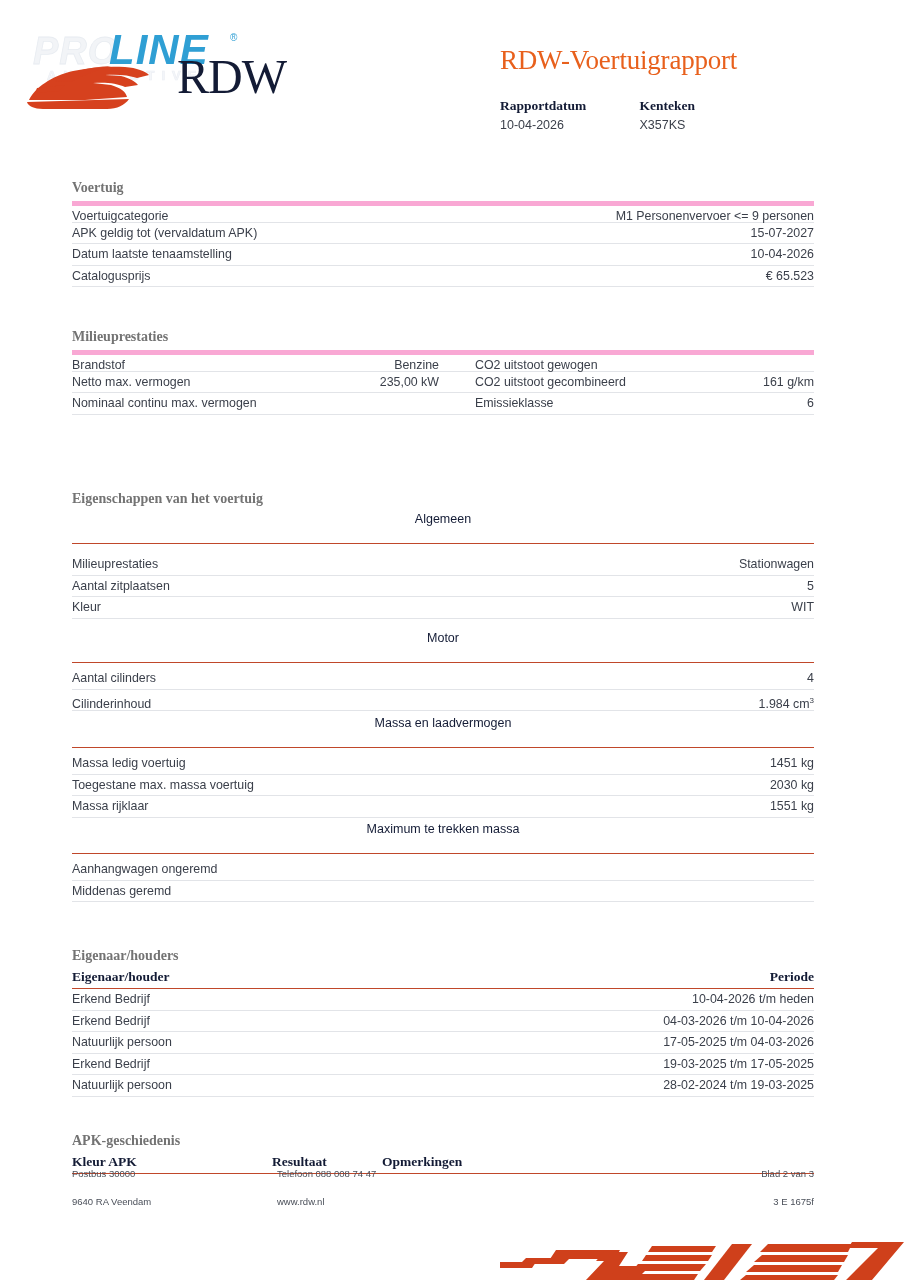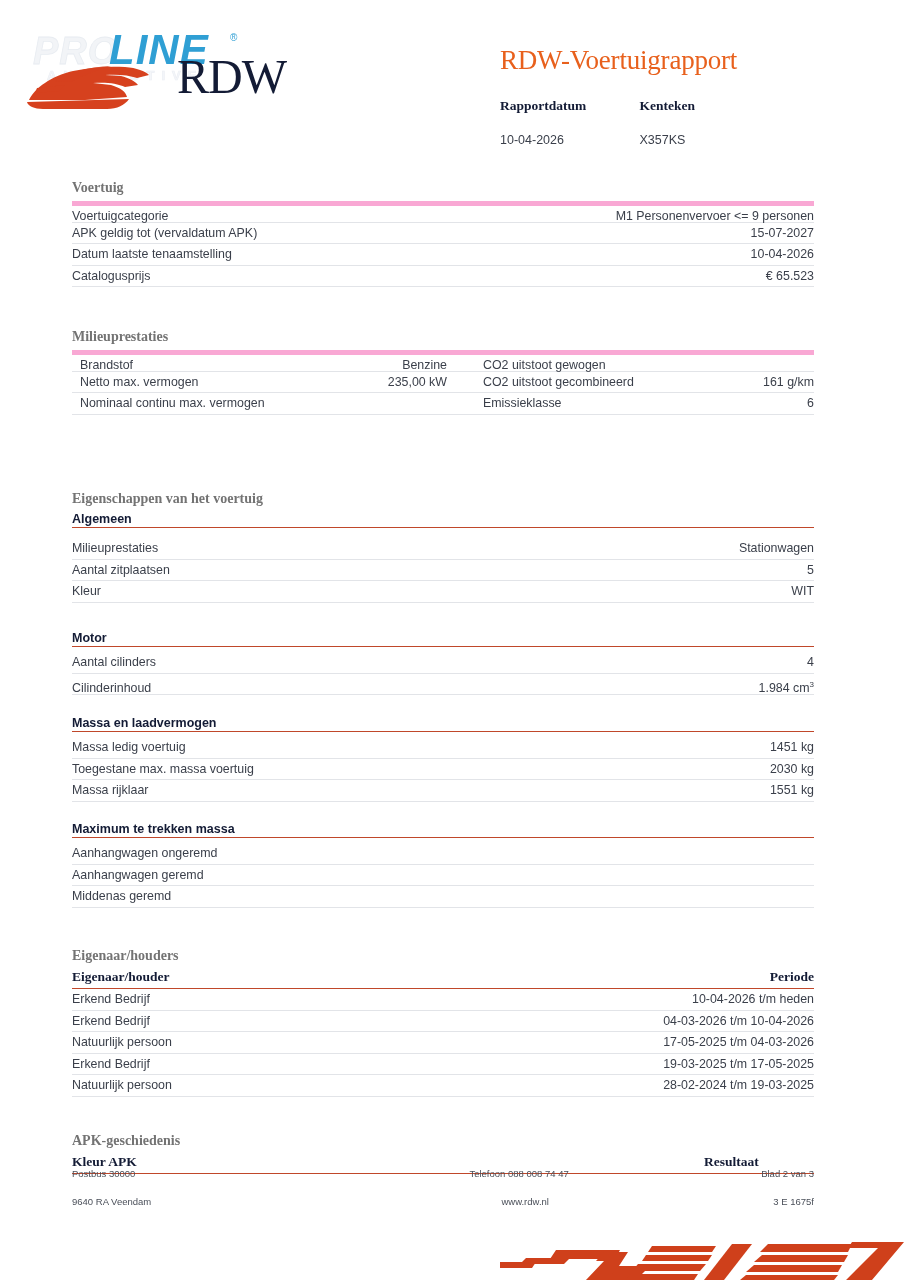--- a/index.html
+++ b/index.html
@@ -105,44 +105,45 @@
   }
 
   .meta-block { position: absolute; top: 98px; left: 500px; }
   .meta-col { display: inline-block; vertical-align: top; }
   .meta-col.c1 { width: 135px; }
   .meta-label {
     font-family: "Liberation Serif", serif;
     font-weight: 700;
     font-size: 13.5px;
     color: #131b35;
-    margin-bottom: 19px;
+    margin-bottom: 4px;
   }
   .meta-value {
     font-size: 12.5px;
     color: #3a3f4a;
   }
 
   
   .section { position: absolute; left: 72px; width: 742px; }
 
   .sect-title {
     font-family: "Liberation Serif", serif;
     font-weight: 700;
     font-size: 14px;
     color: #737373;
     margin-bottom: 5px;
   }
   .sub-title {
     font-family: "Liberation Sans", sans-serif;
-    font-weight: 700;
+    font-weight: 400;
     font-size: 12.5px;
     color: #131b35;
-    padding-bottom: 1px;
+    padding-bottom: 17px;
     border-bottom: 1.4px solid #c0472a;
+    text-align: center;
   }
 
   .hdr-row {
     display: flex;
     justify-content: space-between;
     font-family: "Liberation Serif", serif;
     font-weight: 700;
     font-size: 13.5px;
     color: #131b35;
     padding-bottom: 3px;
@@ -161,37 +162,37 @@
     font-size: 12.4px;
     color: #3a3f4a;
     line-height: 21.5px;
   }
   .row:first-child { border-top: 5px solid #f9a8d4; }
   .row.notop:first-child { border-top: none; }
   .row .k { flex: 1; white-space: nowrap; }
   .row .v { text-align: right; white-space: nowrap; }
 
   
-  .row.pairs .c-k1 { width: 225px; margin-left: 8px; }
+  .row.pairs .c-k1 { width: 225px; }
   .row.pairs .c-v1 { width: 150px; text-align: right; padding-right: 8px; }
   .row.pairs .c-k2 { width: 245px; padding-left: 28px; }
   .row.pairs .c-v2 { flex: 1; text-align: right; }
 
   sup { font-size: 8px; vertical-align: super; }
 
   
   .footer { position: absolute; left: 72px; top: 1168px; width: 742px; }
   .foot-line {
     display: flex;
     font-size: 9.5px;
     color: #4a4f59;
     margin-bottom: 17px;
   }
   .foot-line .f1 { width: 205px; }
-  .foot-line .f2 { flex: 1; text-align: center; }
+  .foot-line .f2 { flex: 1; }
   .foot-line .f3 { text-align: right; white-space: nowrap; }
 
   .bottom-graphic {
     position: absolute;
     left: 500px;
     top: 1228px;
     width: 404px;
     height: 52px;
   }
 </style>
@@ -329,24 +330,20 @@
   </div>
 
   <div class="section" style="top:822px;">
     <div class="sub-title">Maximum te trekken massa</div>
     <div class="rows" style="margin-top:5px;">
       <div class="row notop">
         <span class="k">Aanhangwagen ongeremd</span>
         <span class="v"></span>
       </div>
       <div class="row">
-        <span class="k">Aanhangwagen geremd</span>
-        <span class="v"></span>
-      </div>
-      <div class="row">
         <span class="k">Middenas geremd</span>
         <span class="v"></span>
       </div>
     </div>
   </div>
 
   <div class="section" style="top:948px;">
     <div class="sect-title">Eigenaar/houders</div>
     <div class="hdr-row">
       <span>Eigenaar/houder</span>
@@ -374,20 +371,21 @@
         <span class="v">28-02-2024 t/m 19-03-2025</span>
       </div>
     </div>
   </div>
 
   <div class="section" style="top:1133px;">
     <div class="sect-title">APK-geschiedenis</div>
     <div class="hdr-row cols3">
       <span>Kleur APK</span>
       <span>Resultaat</span>
+      <span>Opmerkingen</span>
     </div>
   </div>
 
   <div class="footer">
     <div class="foot-line">
       <span class="f1">Postbus 30000</span>
       <span class="f2">Telefoon 088 008 74 47</span>
       <span class="f3">Blad 2 van 3</span>
     </div>
     <div class="foot-line">

